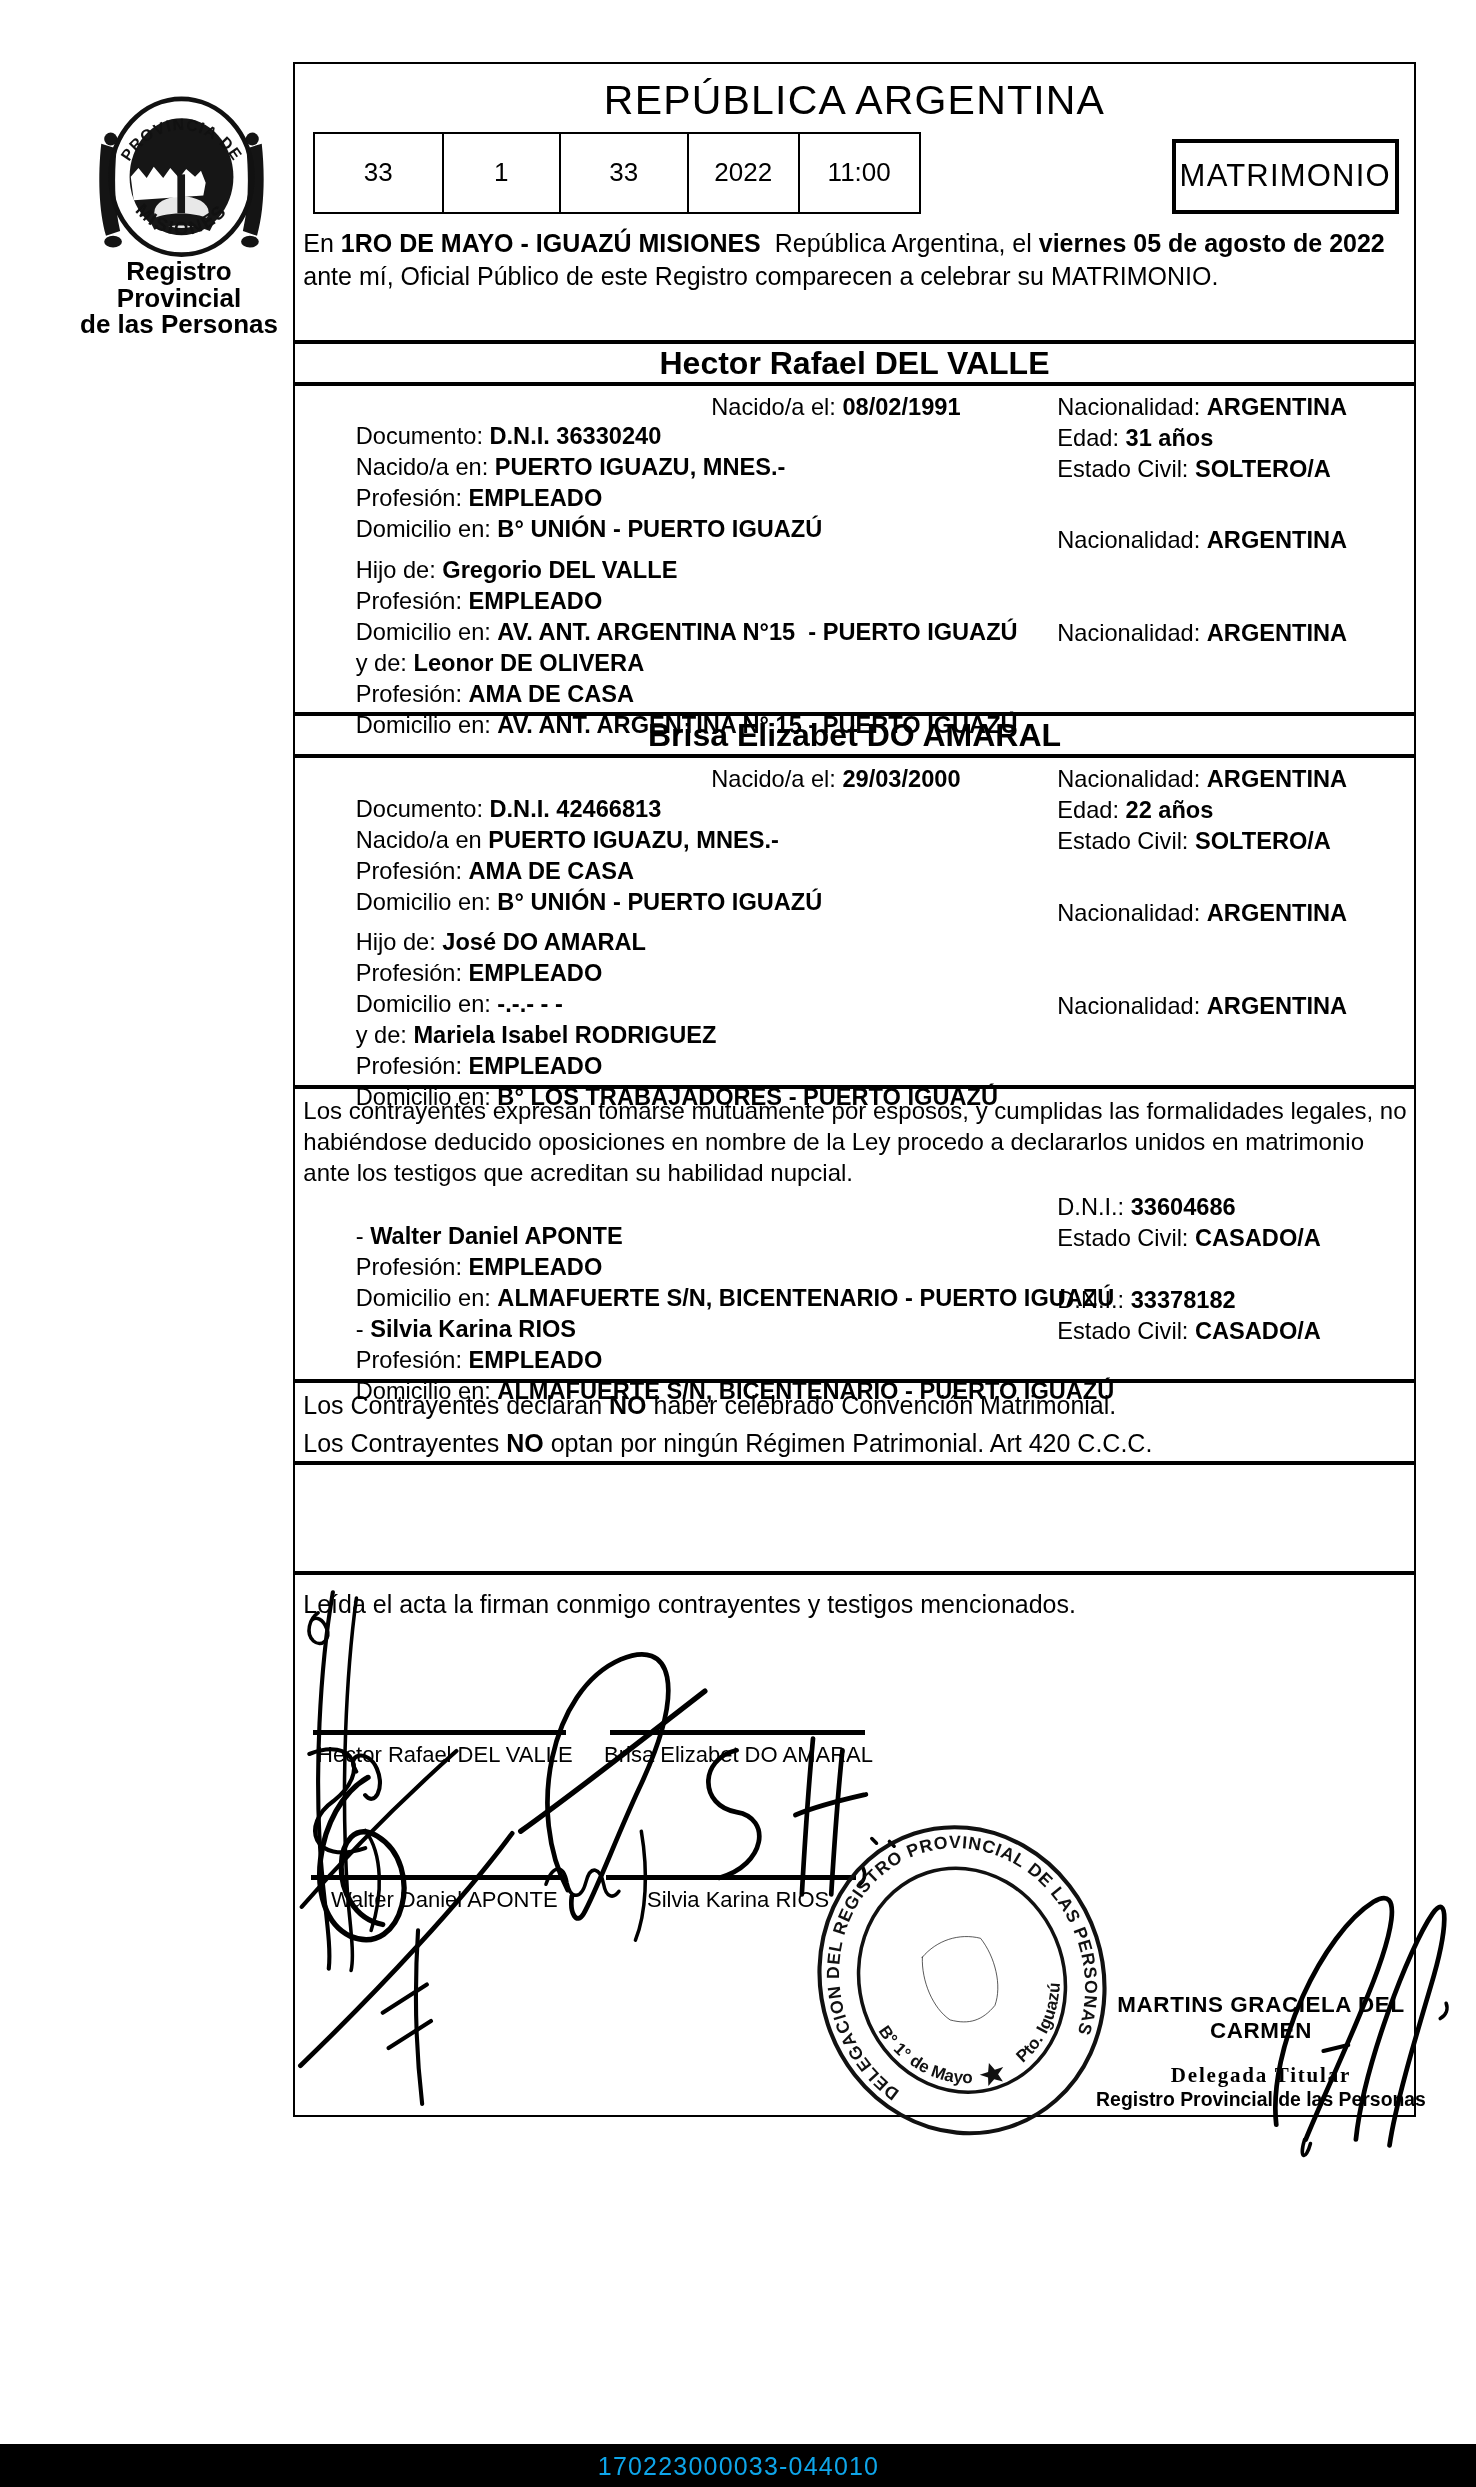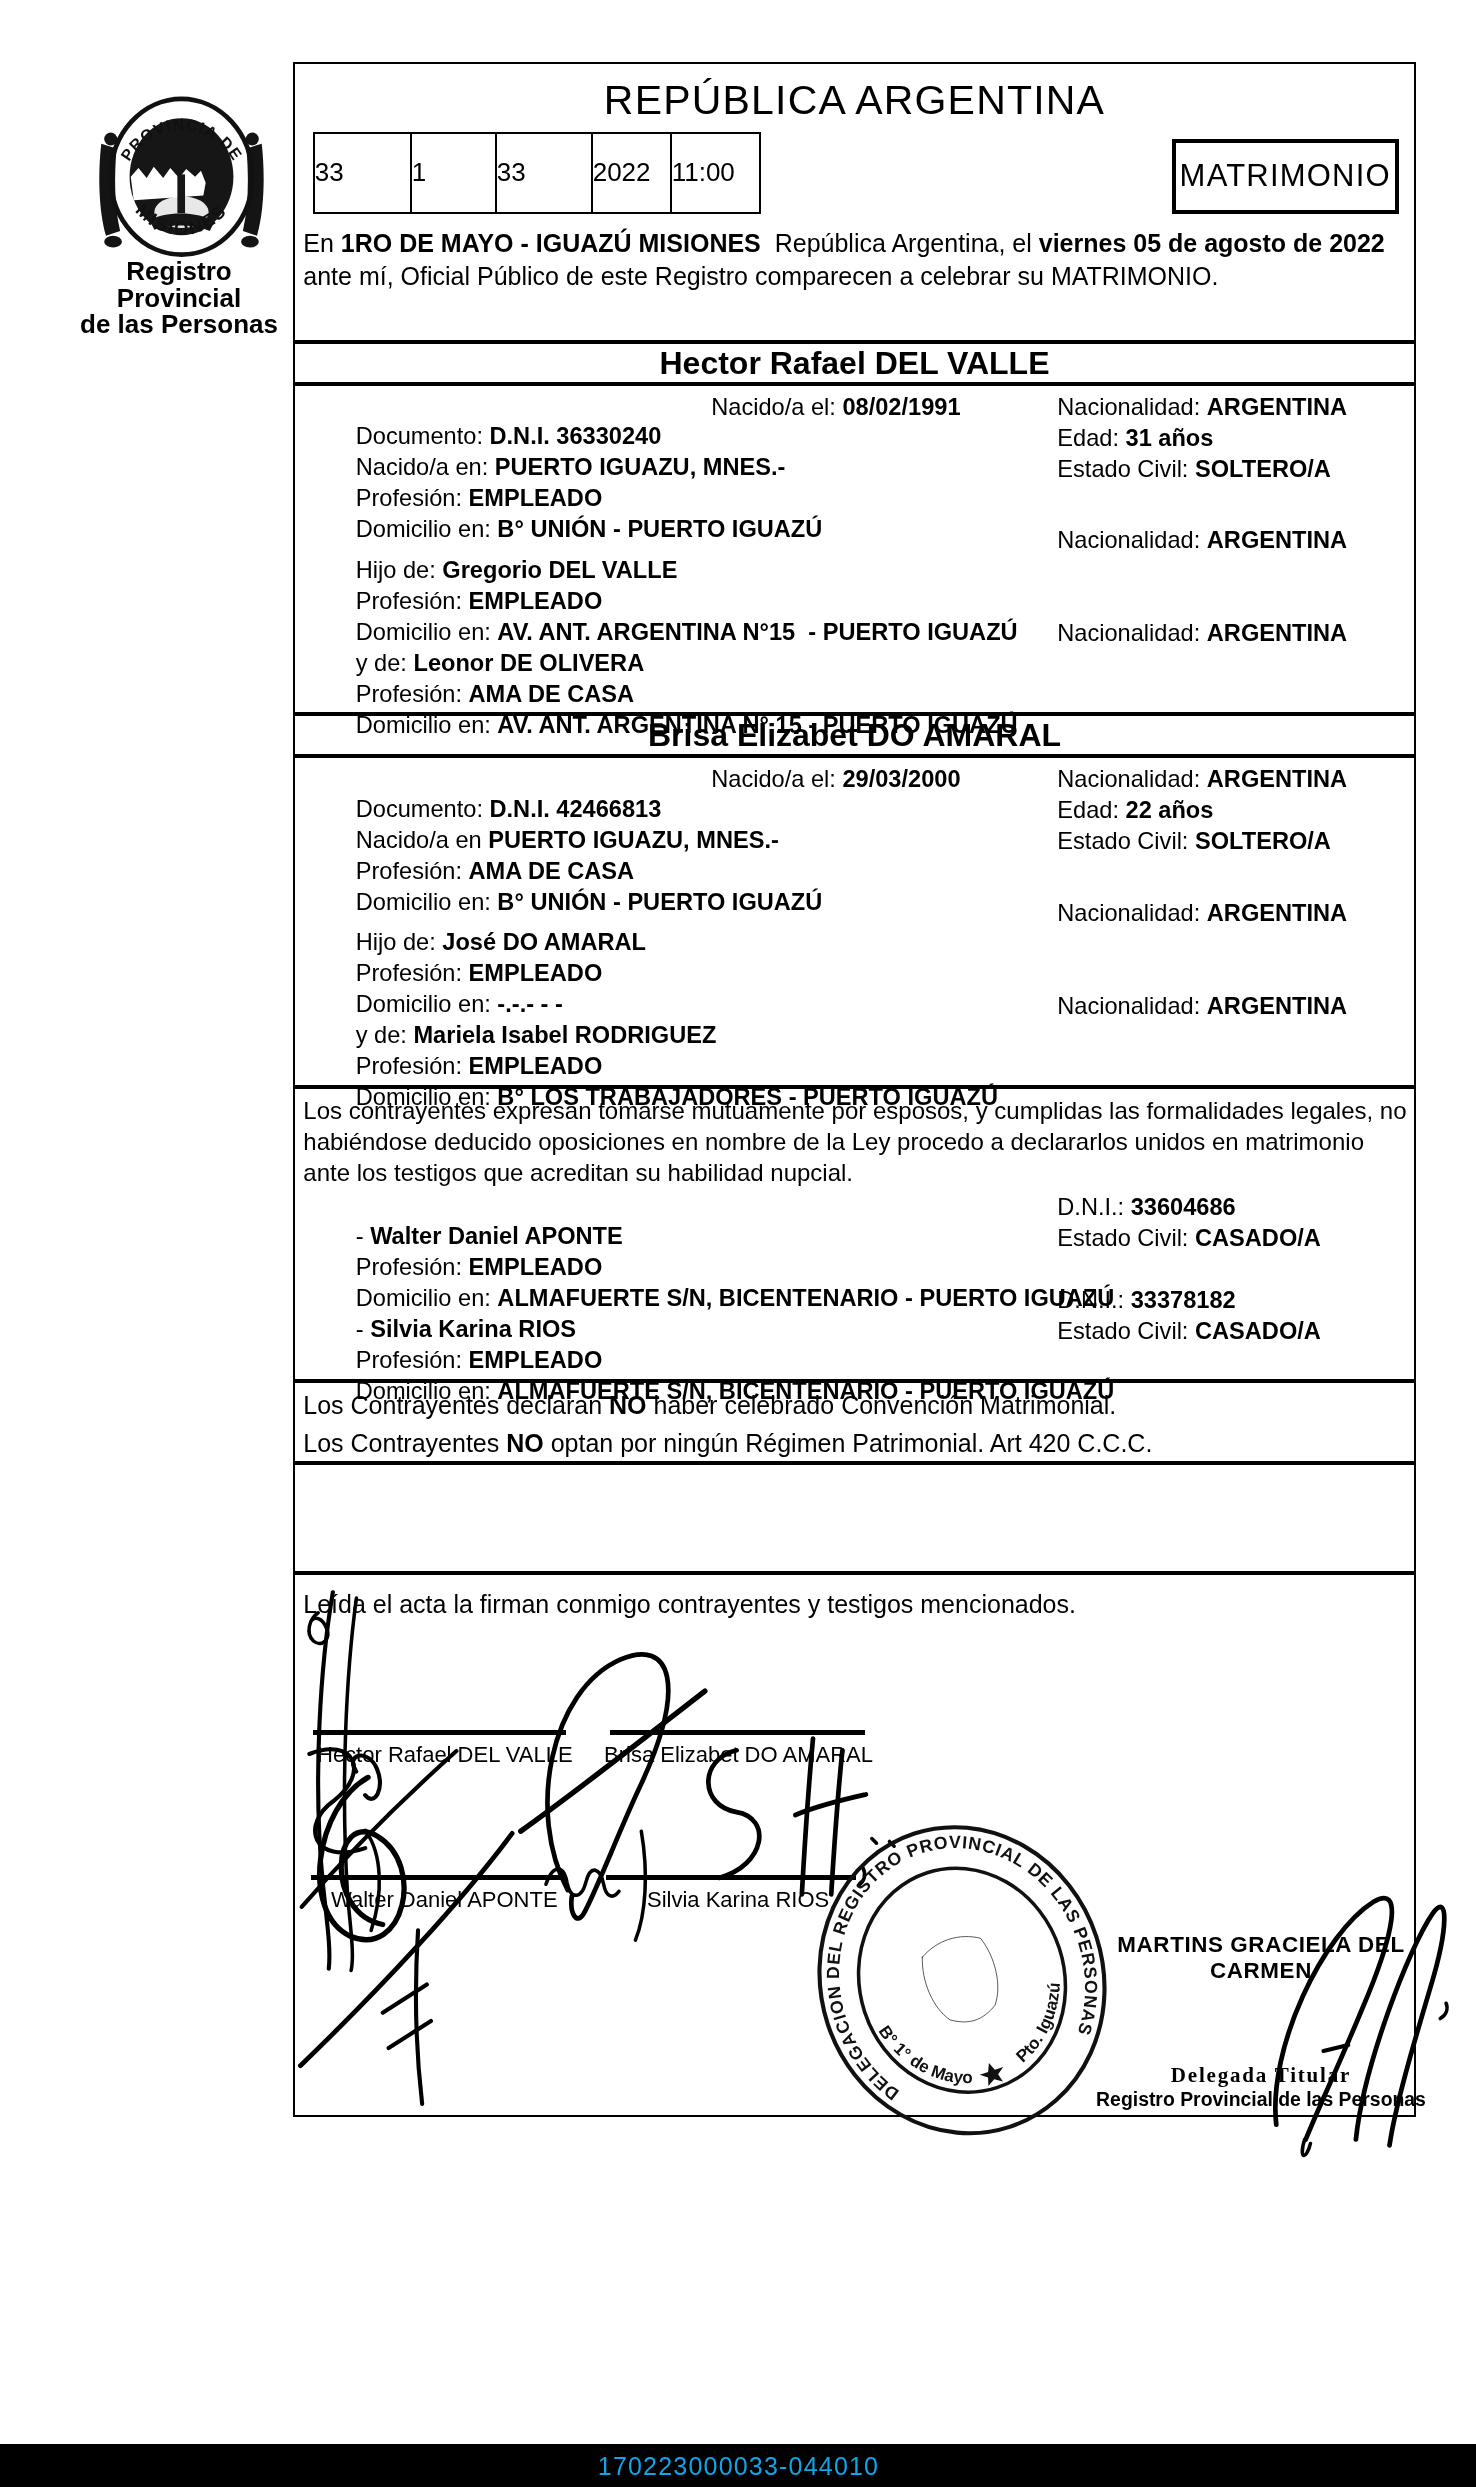--- a/index.html
+++ b/index.html
@@ -20,21 +20,21 @@
   .main-box{
     position:absolute;left:293px;top:62px;width:1123px;height:2055px;
     border:2.9px solid #000;box-sizing:border-box;background:transparent;
   }
   .republic{
     margin-top:8.3px;height:57px;line-height:57px;text-align:center;
     font-size:41px;letter-spacing:1.2px;
   }
   .header-row{display:flex;justify-content:space-between;margin:2.4px 15.3px 0 17.7px;}
   table.folio{border-collapse:collapse;border:2.9px solid #000;}
-  table.folio td{border:2.4px solid #000;text-align:left;padding:0;}
+  table.folio td{border:2.4px solid #000;text-align:center;padding:16px;}
   table.folio .val td{height:42px;font-size:26px;}
   table.folio .lab td{height:31px;font-size:19.4px;letter-spacing:0.6px;}
   .c0{width:95px}.c1{width:83px}.c2{width:94px}.c3{width:77px}.c4{width:87px}
   .badge{
     width:219px;height:67px;border:4.1px solid #000;margin-top:7px;
     display:flex;align-items:center;justify-content:center;
     font-size:31px;letter-spacing:1.2px;box-sizing:content-box;
   }
   .intro{font-size:25px;line-height:33px;margin:13px 2.4px 0 8.3px;white-space:pre-wrap;}
   .rule{height:4.1px;background:#000;}
@@ -54,21 +54,21 @@
   .empty-box{height:106px;}
   .closing{font-size:25px;margin:15.3px 0 0 8.3px;}
 
   
   .sig-line{position:absolute;height:4.7px;background:#000;}
   .sig-label{position:absolute;font-size:22px;white-space:pre;}
   .sig-svg{position:absolute;}
   .sig-svg path{fill:none;stroke:#000;stroke-linecap:round;stroke-linejoin:round;}
 
   
-  .officer-name{position:absolute;left:1090px;top:1932px;width:342px;text-align:center;
+  .officer-name{position:absolute;left:1090px;top:1992px;width:342px;text-align:center;
     font-size:22.4px;font-weight:bold;letter-spacing:0.6px;}
   .officer-title{position:absolute;left:1090px;top:2063px;width:342px;text-align:center;
     font-family:"Liberation Serif",serif;font-size:21px;font-weight:bold;letter-spacing:1.8px;}
   .officer-office{position:absolute;left:1090px;top:2088px;width:342px;text-align:center;
     font-size:19.4px;font-weight:bold;}
 
   
   .footer-bar{
     position:absolute;left:0;top:2444px;width:1477px;height:44px;background:#000;
     color:#0ea5e9;text-align:center;line-height:44px;font-size:25px;letter-spacing:1.2px;

